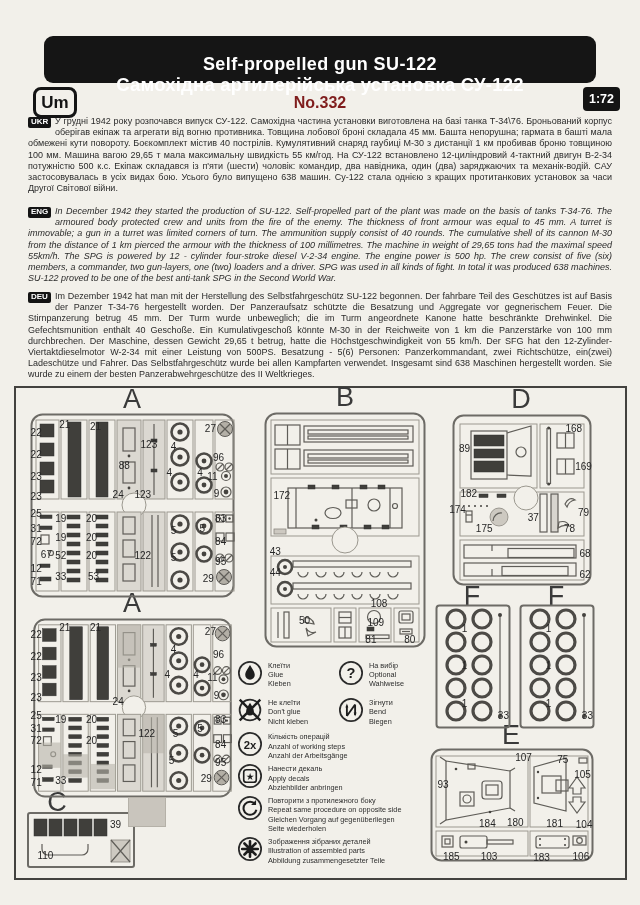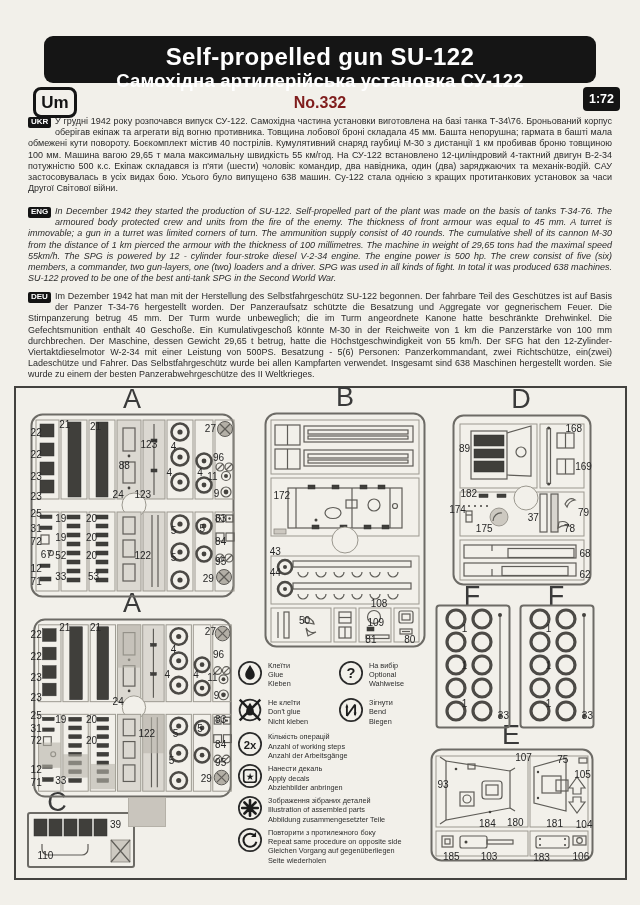--- a/index.html
+++ b/index.html
@@ -1,21 +1,21 @@
 <!DOCTYPE html>
 <html><head>
 <meta charset="utf-8">
 <style>
   html,body{margin:0;padding:0;background:#e8e6e0;}
   .page{position:relative;width:640px;height:905px;background:#f2f0ea;overflow:hidden;
         font-family:"Liberation Sans",sans-serif;color:#222;}
   
   .banner{position:absolute;left:44px;top:36px;width:552px;height:47px;background:#151515;
           border-radius:9px;color:#fff;text-align:center;}
-  .banner .t1{font-size:24px;font-weight:bold;margin-top:7px;letter-spacing:.4px;}
+  .banner .t1{font-size:18px;font-weight:bold;margin-top:18px;letter-spacing:.4px;}
   .banner .t2{font-size:18.5px;font-weight:bold;margin-top:-1px;letter-spacing:.2px;}
   .umlogo{position:absolute;left:33px;top:87px;width:38px;height:25px;border:3px solid #141414;
           border-radius:8px;display:flex;align-items:center;justify-content:center;
           font-weight:bold;font-size:17px;color:#141414;background:#f2f0ea;}
   .kitno{position:absolute;left:0;right:0;top:94px;text-align:center;font-size:16px;font-weight:bold;color:#7f1d1d;}
   .scalebadge{position:absolute;left:583px;top:87px;width:37px;height:24px;background:#141414;color:#fff;
           border-radius:4px;display:flex;align-items:center;justify-content:center;font-size:12.5px;font-weight:bold;}
   
   .intro{position:absolute;left:28px;width:584px;margin:0;text-align:justify;
          font-size:9px;line-height:11.2px;color:#2b2b2b;}
@@ -690,38 +690,38 @@
           </svg></span>
         <span class="ltext">
           <div>Нанести декаль</div>
           <div>Apply decals</div>
           <div>Abziehbilder anbringen</div>
         </span>
       </div>
       <div class="litem">
         <span class="licon"><svg viewBox="0 0 24 24">
             <circle cx="12" cy="12" r="10.3" class="ic"></circle>
+            <path d="M16.8 8.6a6 6 0 1 0 1.1 5" fill="none" stroke="#1d1d1d" stroke-width="1.9"></path>
+            <path d="M17.6 4.6v4.6h-4.6z" fill="#1d1d1d"></path>
+          </svg></span>
+        <span class="ltext">
+          <div>Повторити з протилежного боку</div>
+          <div>Repeat same procedure on opposite side</div>
+          <div>Gleichen Vorgang auf gegenüberliegen</div>
+          <div>Seite wiederholen</div>
+        </span>
+      </div>
+      <div class="litem">
+        <span class="licon"><svg viewBox="0 0 24 24">
+            <circle cx="12" cy="12" r="10.3" class="ic"></circle>
             <g stroke="#1d1d1d" stroke-width="2.4" stroke-linecap="round" fill="none">
               <path d="M12 4.8v14.4M4.8 12h14.4M6.9 6.9l10.2 10.2M17.1 6.9 6.9 17.1"></path>
             </g>
           </svg></span>
         <span class="ltext">
           <div>Зображення зібраних деталей</div>
           <div>Illustration of assembled parts</div>
           <div>Abbildung zusammengesetzter Teile</div>
         </span>
       </div>
-      <div class="litem">
-        <span class="licon"><svg viewBox="0 0 24 24">
-            <circle cx="12" cy="12" r="10.3" class="ic"></circle>
-            <path d="M16.8 8.6a6 6 0 1 0 1.1 5" fill="none" stroke="#1d1d1d" stroke-width="1.9"></path>
-            <path d="M17.6 4.6v4.6h-4.6z" fill="#1d1d1d"></path>
-          </svg></span>
-        <span class="ltext">
-          <div>Повторити з протилежного боку</div>
-          <div>Repeat same procedure on opposite side</div>
-          <div>Gleichen Vorgang auf gegenüberliegen</div>
-          <div>Seite wiederholen</div>
-        </span>
-      </div>
     </div>
 
 </div>
 
 </body></html>

